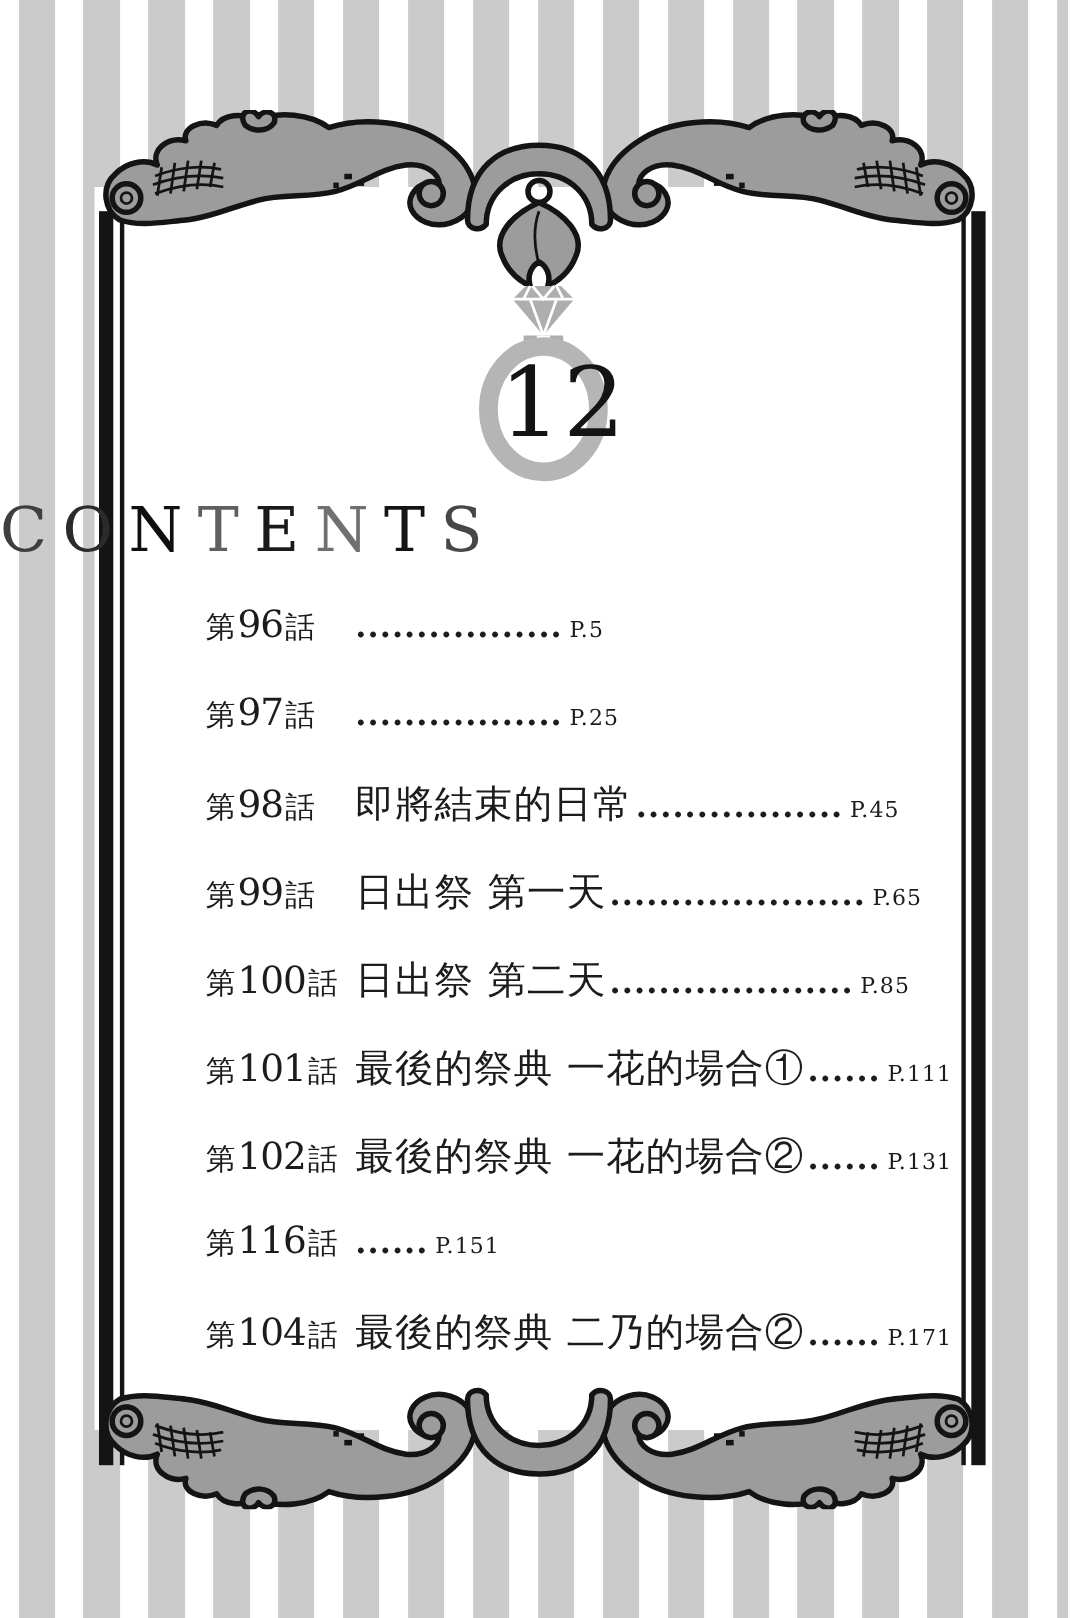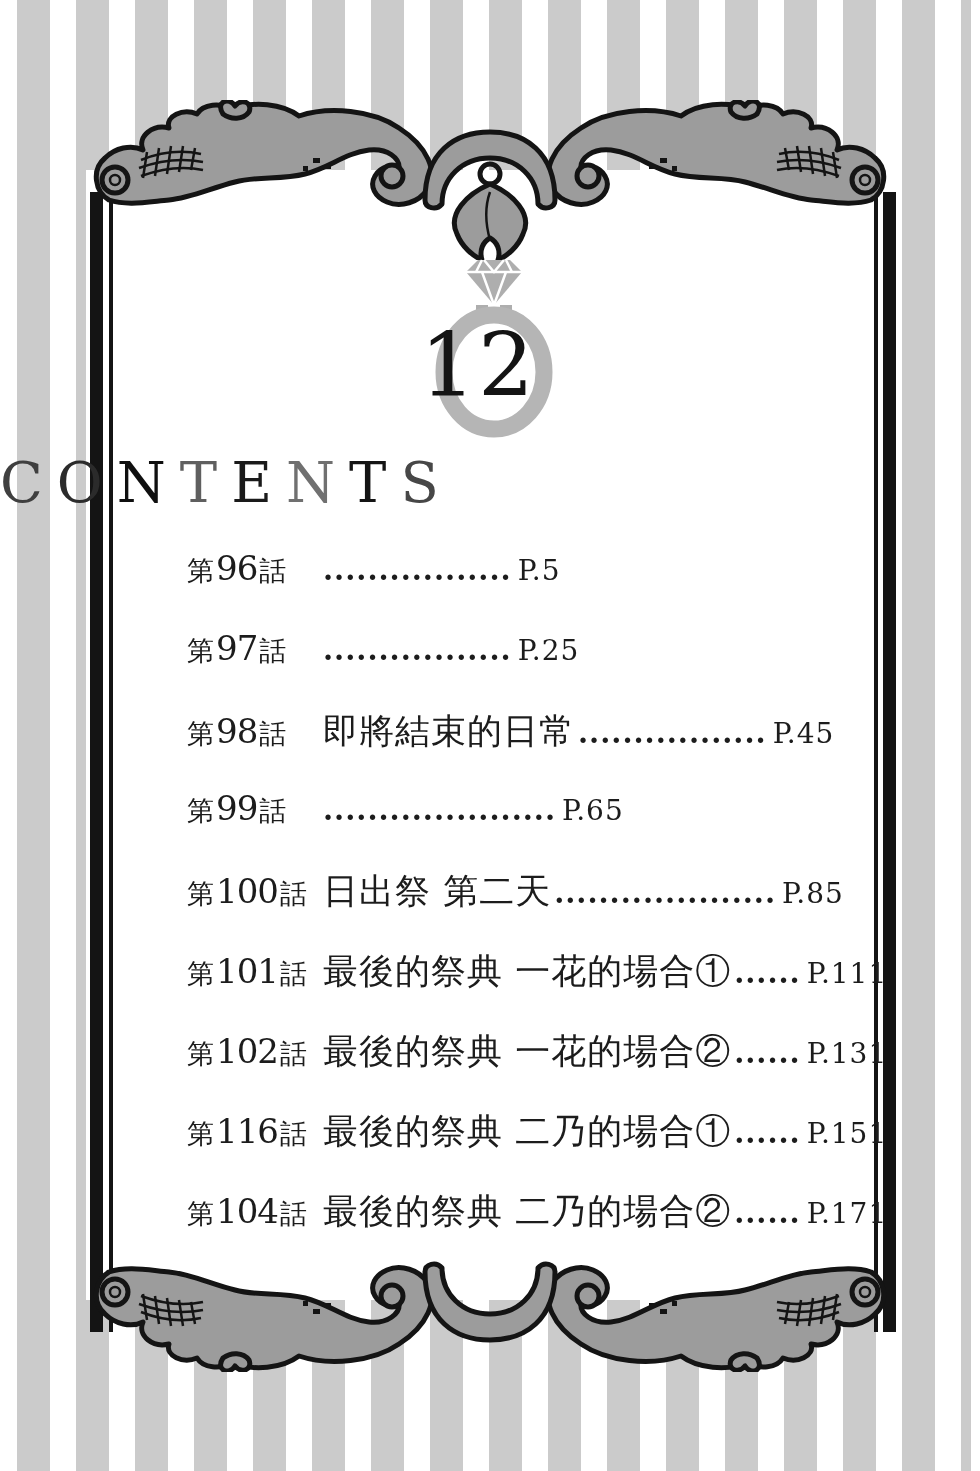--- a/index.html
+++ b/index.html
@@ -33,40 +33,40 @@
   .ornament{position:absolute;left:85px;width:810px;height:160px;}
   .orn-top{top:100px;}
   .orn-bottom{top:1212px;}
   .orn-band{fill:var(--orn-fill);stroke:var(--ink);stroke-width:5;stroke-linejoin:round;}
   .orn-line{fill:none;stroke:var(--ink);stroke-width:2.5;}
   .orn-heavy{fill:none;stroke:var(--ink);stroke-width:5;}
   .orn-dash{fill:var(--ink);}
   .ring-icon{position:absolute;left:420px;top:252px;width:150px;height:200px;}
   .volume-number{
     position:absolute;left:420px;top:318px;width:150px;
-    text-align:left;font-size:88px;color:var(--ink);
+    text-align:right;font-size:88px;color:var(--ink);
     font-family:"DejaVu Serif","Liberation Serif",serif;
     letter-spacing:2px;line-height:1.1;
   }
   .contents-title{
     position:absolute;left:0;top:450px;width:980px;
     text-align:left;font-size:56px;letter-spacing:14px;
     font-family:"DejaVu Serif","Liberation Serif",serif;
   }
   .toc-list{position:absolute;left:187px;top:538px;width:640px;}
   .toc-row{
     display:flex;align-items:baseline;height:80px;padding-top:10px;
     color:var(--text);white-space:nowrap;
   }
   .chapter-label{display:inline-flex;align-items:baseline;width:136px;flex-shrink:0;}
   .chapter-prefix,.chapter-suffix{font-size:27px;}
   .chapter-number{font-size:34px;margin:0 2px;letter-spacing:-1px;}
   .chapter-title{font-size:35px;letter-spacing:1px;margin-right:3px;}
   .dot-leader{font-size:29px;font-weight:bold;letter-spacing:1px;margin-right:6px;}
-  .page-number{font-size:28px;letter-spacing:1px;}
+  .page-number{font-size:20px;letter-spacing:1px;}
 </style>
 </head>
 <body>
 
 <div class="panel"></div>
 
 <div class="frame-line fl-left-thick"></div>
 <div class="frame-line fl-left-thin"></div>
 <div class="frame-line fl-right-thin"></div>
 <div class="frame-line fl-right-thick"></div>
@@ -150,20 +150,21 @@
       <span class="chapter-title">即將結束的日常</span>
       <span class="dot-leader">.................</span>
       <span class="page-number">P.45</span>
     </div>
     <div class="toc-row">
       <span class="chapter-label">
         <span class="chapter-prefix">第</span>
         <span class="chapter-number">99</span>
         <span class="chapter-suffix">話</span>
       </span>
+      <span class="chapter-title">日出祭 第一天</span>
       <span class="dot-leader">.....................</span>
       <span class="page-number">P.65</span>
     </div>
     <div class="toc-row">
       <span class="chapter-label">
         <span class="chapter-prefix">第</span>
         <span class="chapter-number">100</span>
         <span class="chapter-suffix">話</span>
       </span>
       <span class="chapter-title">日出祭 第二天</span>
@@ -189,21 +190,20 @@
       <span class="chapter-title">最後的祭典 一花的場合②</span>
       <span class="dot-leader">......</span>
       <span class="page-number">P.131</span>
     </div>
     <div class="toc-row">
       <span class="chapter-label">
         <span class="chapter-prefix">第</span>
         <span class="chapter-number">116</span>
         <span class="chapter-suffix">話</span>
       </span>
-      <span class="chapter-title">最後的祭典 二乃的場合①</span>
       <span class="dot-leader">......</span>
       <span class="page-number">P.151</span>
     </div>
     <div class="toc-row">
       <span class="chapter-label">
         <span class="chapter-prefix">第</span>
         <span class="chapter-number">104</span>
         <span class="chapter-suffix">話</span>
       </span>
       <span class="chapter-title">最後的祭典 二乃的場合②</span>

